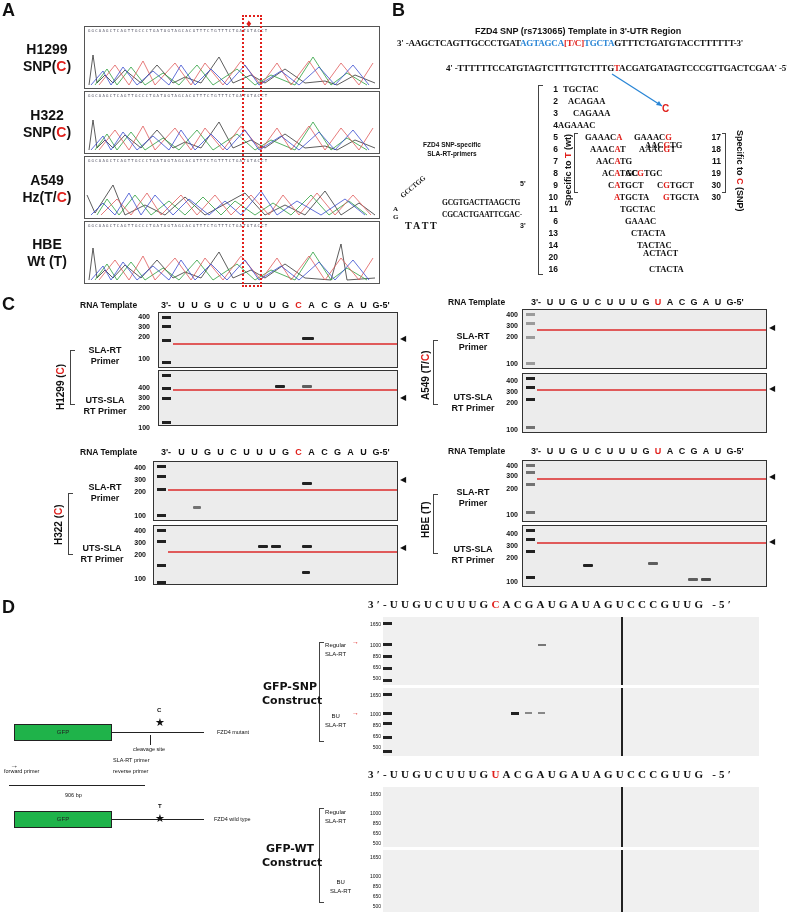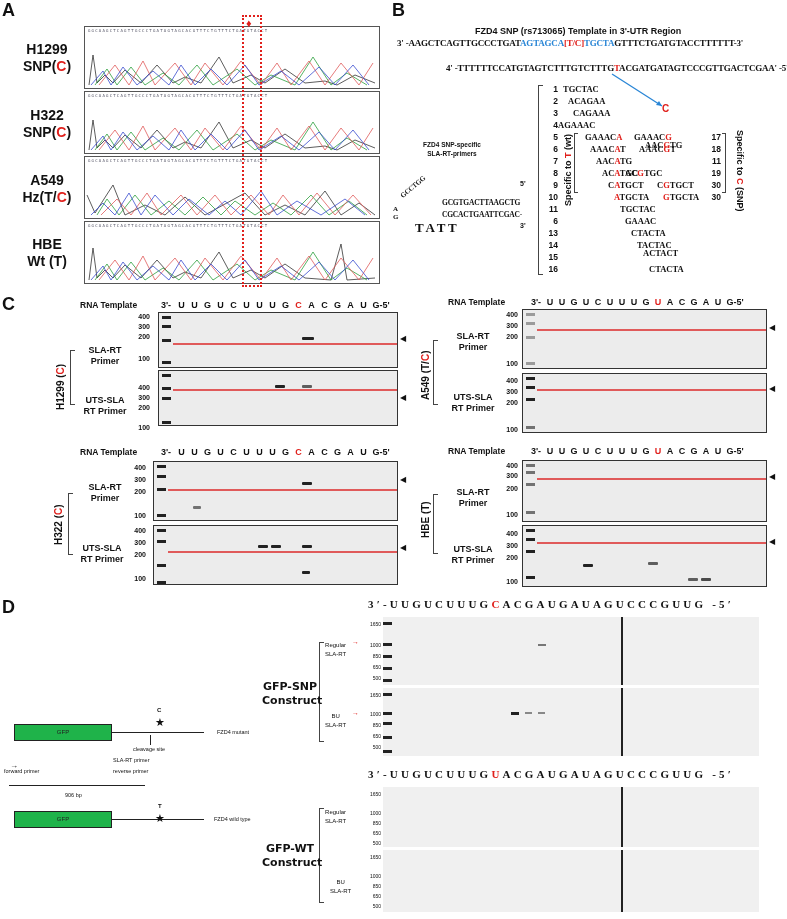--- a/index.html
+++ b/index.html
@@ -127,21 +127,21 @@
 <div class="abs red" style="left:662px;top:103px;font-size:10px;font-weight:bold;">C</div>
 
 <div class="abs" style="left:412px;top:140px;font-size:6.5px;font-weight:bold;text-align:center;width:80px;line-height:9px;">
   <div>FZD4 SNP-specific</div>
   <div>SLA-RT-primers</div>
 </div>
 
 <div>
   <div class="seq abs" style="left:398px;top:183px;font-size:7px;transform:rotate(-40deg);">GCCTGG</div>
   <div class="seq abs" style="left:393px;top:205px;font-size:7px;">A<br>G</div>
-  <div class="seq abs" style="left:415px;top:220px;font-size:13px;">T A T T</div>
+  <div class="seq abs" style="left:405px;top:220px;font-size:10px;">T A T T</div>
   <div class="seq abs" style="left:442px;top:198px;font-size:7.5px;">GCGTGACTTAAGCTG</div>
   <div class="seq abs" style="left:442px;top:210px;font-size:7.5px;">CGCACTGAATTCGAC-</div>
   <div class="abs" style="left:520px;top:180px;font-size:7px;font-weight:bold;">5'</div>
   <div class="abs" style="left:520px;top:222px;font-size:7px;font-weight:bold;">3'</div>
 </div>
 
 <div class="bracket" style="left:538px;top:85px;height:190px;"></div>
 
 <div>
   <div class="num" style="left:542px;top:84px">1</div>
@@ -184,21 +184,21 @@
   <div class="num" style="left:705px;top:192px">30</div>
 
   <div class="num" style="left:542px;top:204px">11</div>
   <div class="primer-row" style="left:620px;top:204px">TGCTAC</div>
   <div class="num" style="left:542px;top:216px">6</div>
   <div class="primer-row" style="left:625px;top:216px">GAAAC</div>
   <div class="num" style="left:542px;top:228px">13</div>
   <div class="primer-row" style="left:631px;top:228px">CTACTA</div>
   <div class="num" style="left:542px;top:240px">14</div>
   <div class="primer-row" style="left:637px;top:240px">TACTAC</div>
-  <div class="num" style="left:542px;top:252px">15</div>
+  <div class="num" style="left:542px;top:252px">20</div>
   <div class="primer-row" style="left:643px;top:248px">ACTACT</div>
   <div class="num" style="left:542px;top:264px">16</div>
   <div class="primer-row" style="left:649px;top:264px">CTACTA</div>
 </div>
 
 <div class="bracket" style="left:574px;top:133px;height:60px;width:4px;"></div>
 <div class="vlabel" style="left:563px;top:206px;"><span>Specific to </span><span class="red">T</span><span> (wt)</span></div>
 <div style="position:absolute;left:722px;top:133px;height:60px;width:4px;border:1.2px solid #444;border-left:none;"></div>
 <div class="vlabel-cw" style="left:745px;top:130px;"><span>Specific to </span><span class="red">C</span><span> (SNP)</span></div>
 

